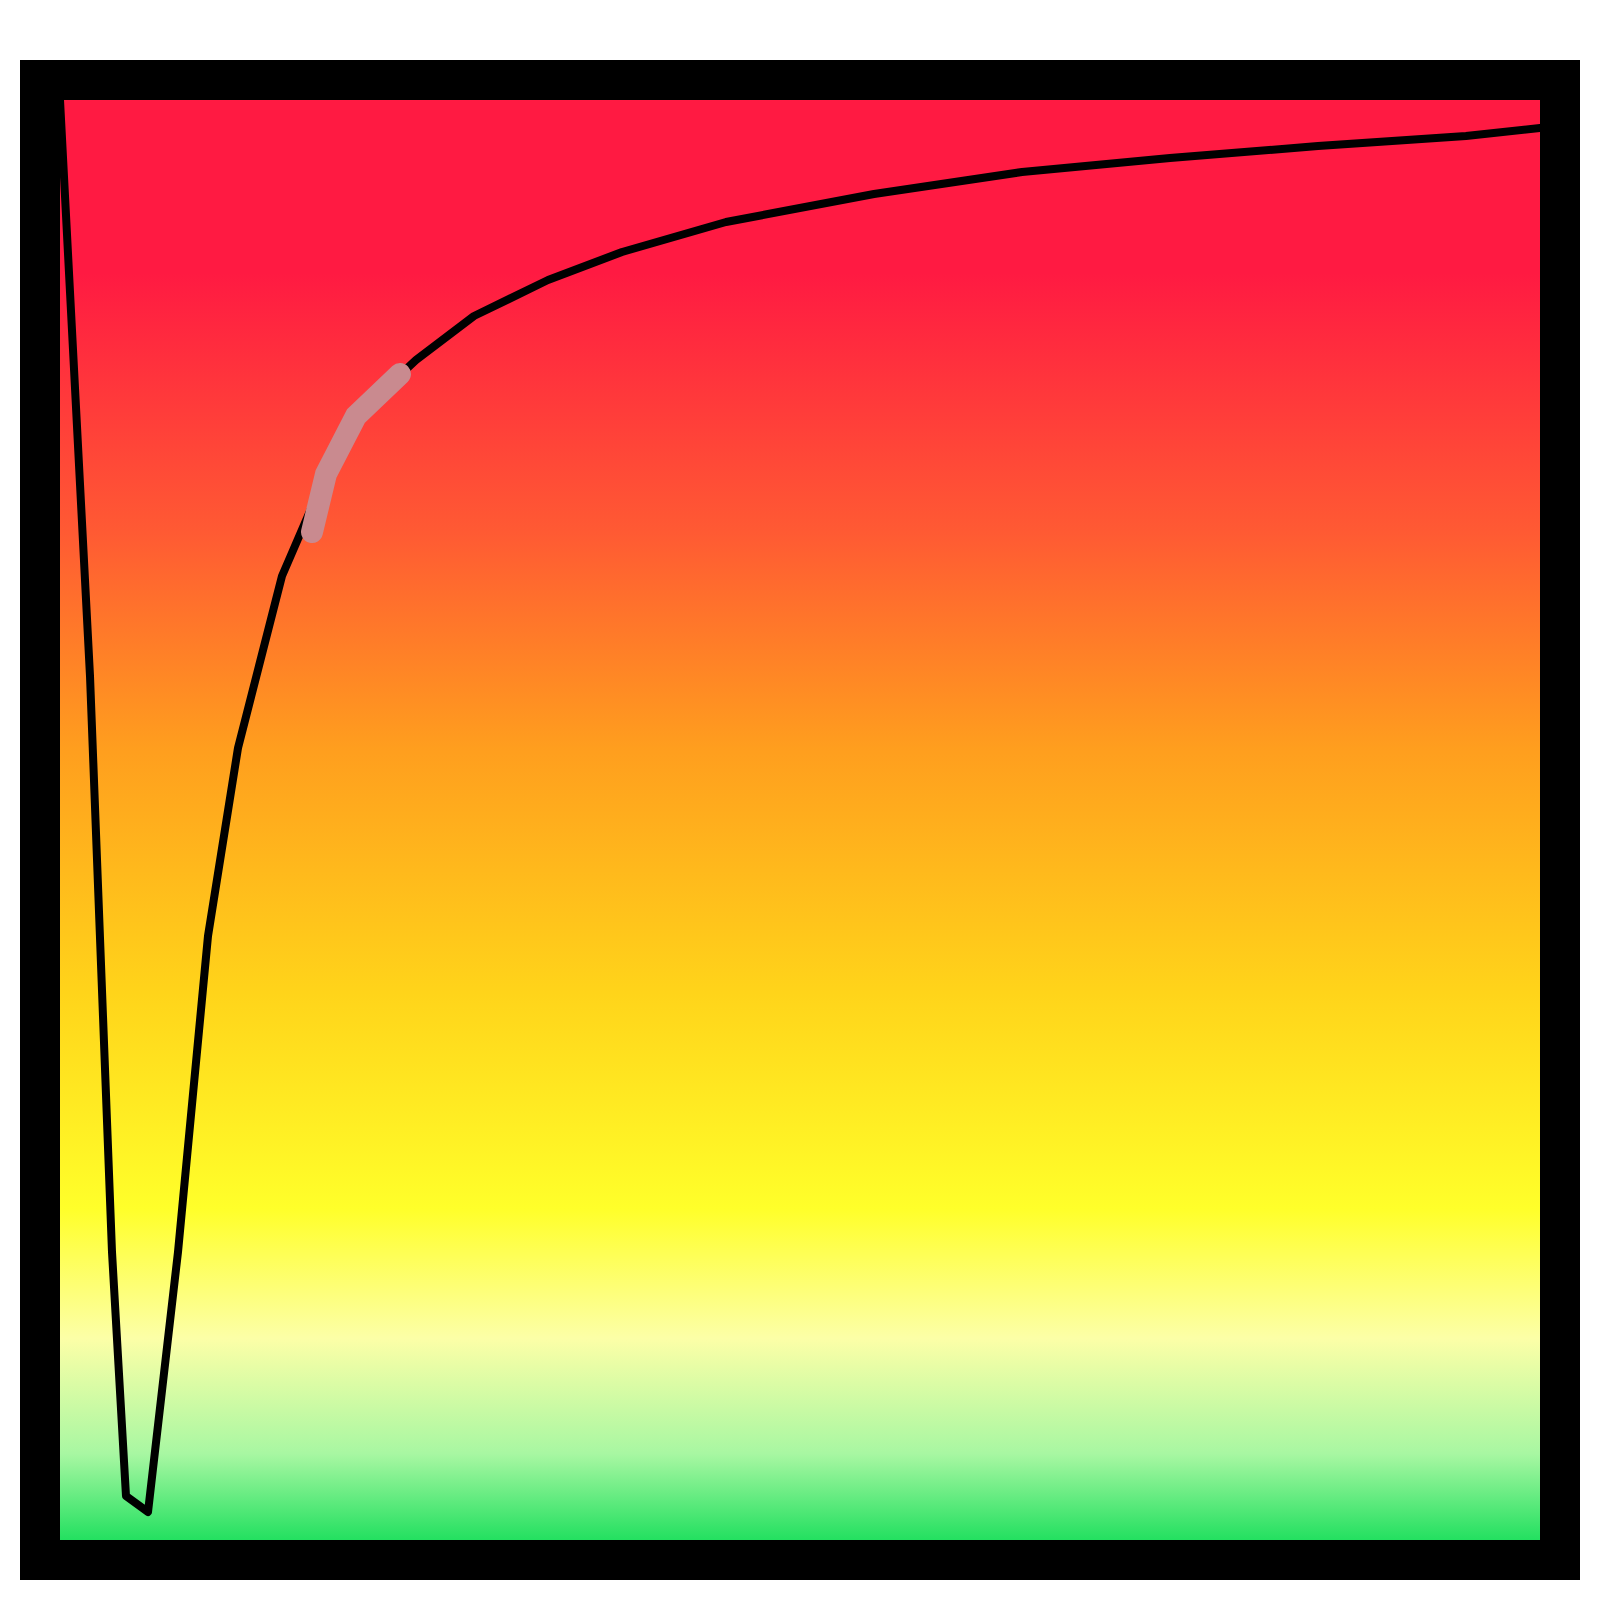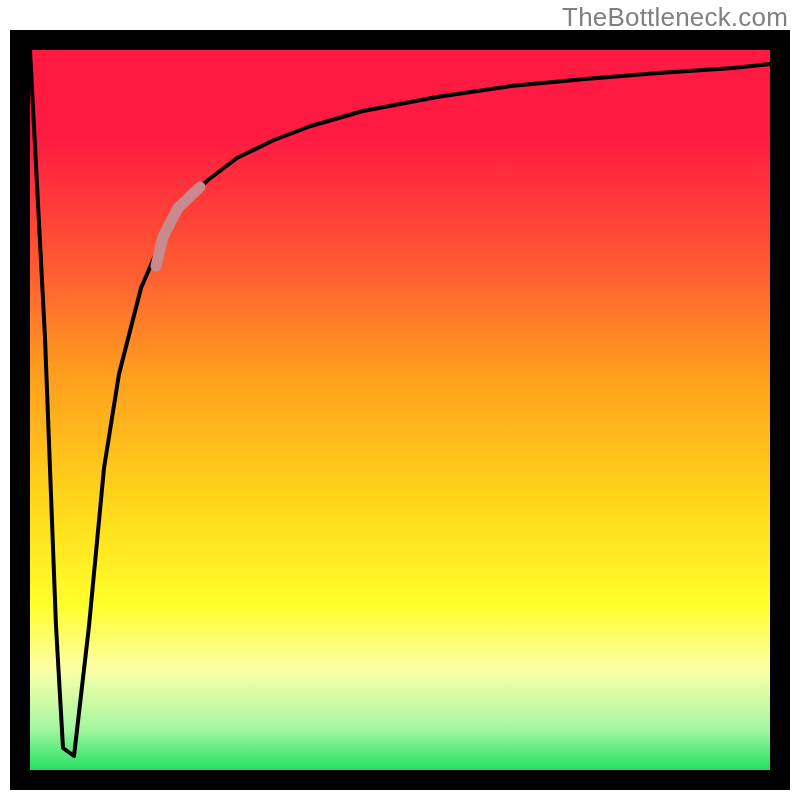--- a/index.html
+++ b/index.html
@@ -61,21 +61,20 @@
   }
   .marker {
     fill: none;
   }
 </style>
 </head>
 <body>
 
 <div class="wrap">
 
-  <div class="watermark">TheBottleneck.com</div>
 
   <div class="plot-outer">
     <div class="plot-inner">
       <svg class="curve" viewBox="0 0 740 720" preserveAspectRatio="none">
 
         <path d="M 0 0
                  L 15 288
                  L 26 576
                  L 33 698
                  L 44 706

